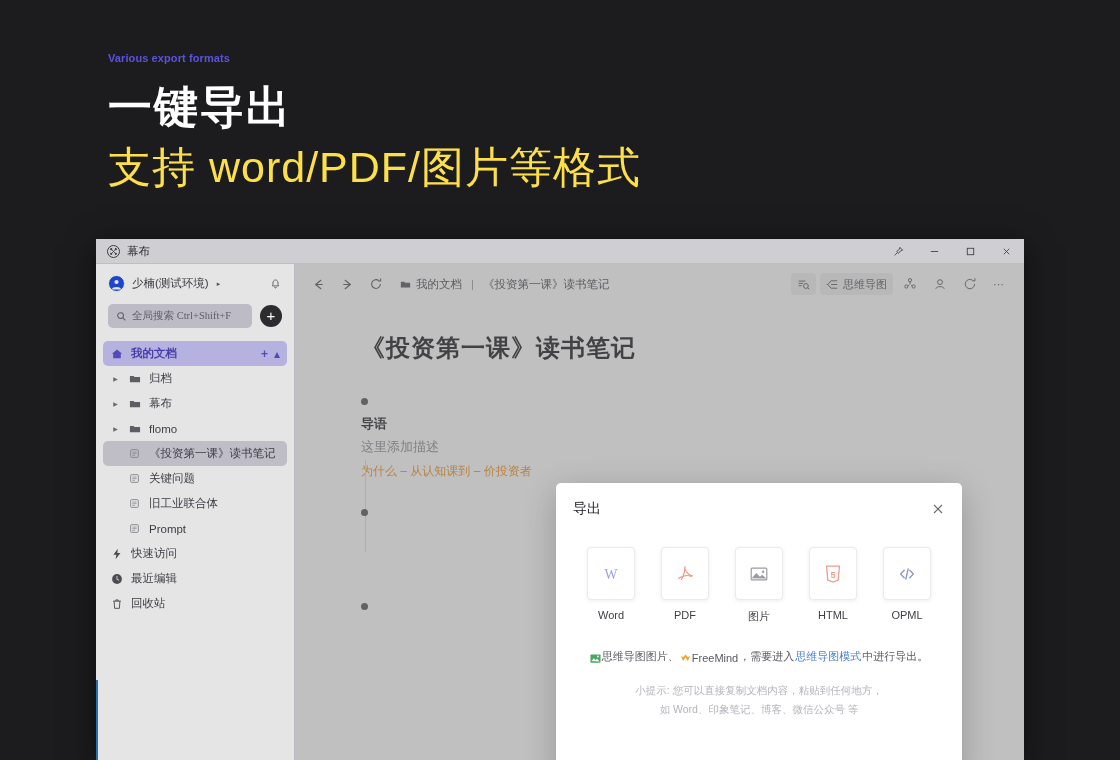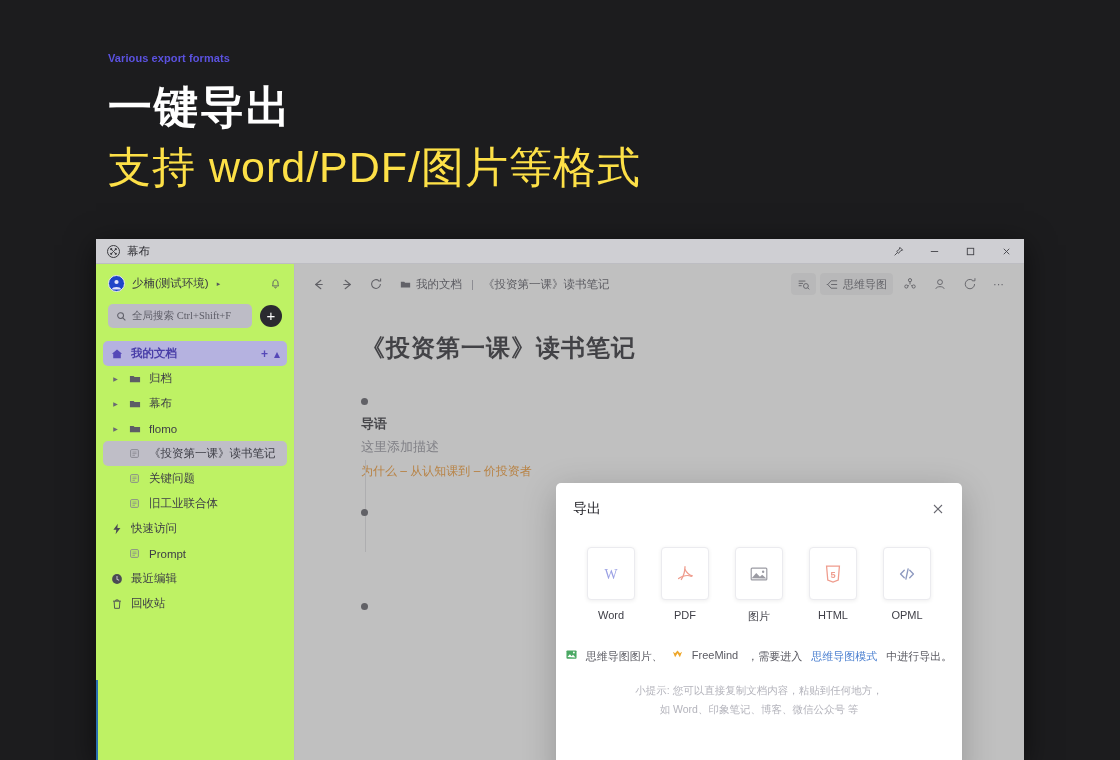--- a/index.html
+++ b/index.html
@@ -57,21 +57,21 @@
     width: 36px; height: 25px; display: flex;
     align-items: center; justify-content: center;
     color: #45454a;
   }
   .win-btn svg { display: block; }
 
   .body-row { display: flex; height: 496px; }
 
   
   .sidebar {
-    width: 199px; background: #bef264;
+    width: 199px; background: #e5e5e5;
     border-right: 1px solid #bcbbc4;
     display: flex; flex-direction: column;
     position: relative;
   }
   .accent-strip {
     position: absolute; left: 0; bottom: 0; width: 2px; height: 80px;
     background: #2a6fb0;
   }
   .user-row {
     display: flex; align-items: center;
@@ -214,22 +214,22 @@
     border: 1px solid #ebebef; border-radius: 4px;
     box-shadow: 0 1px 4px rgba(0,0,0,.07);
     display: flex; align-items: center; justify-content: center;
   }
   .card-tile svg { display: block; }
   .card-label { margin-top: 9px; font-size: 11px; color: #3e3e46; }
 
   .hint-row {
     margin-top: 25px; text-align: center;
     font-size: 11px; color: #5a5a62;
-    display: flex; align-items: flex-start; justify-content: center;
-    gap: 9px; flex-wrap: nowrap;
+    display: flex; align-items: flex-end; justify-content: center;
+    gap: 1px; flex-wrap: nowrap;
   }
   .hint-row svg { display: block; }
   .hint-link { color: #4a7fd0; }
   .tip {
     margin-top: 17px; text-align: center;
     font-size: 10.5px; color: #b4b4bc; line-height: 1.85;
   }
 </style>
 </head>
 <body>
@@ -385,38 +385,38 @@
           <span class="tri empty">▶</span>
           <span class="nav-ico">
             <svg width="11" height="11" viewBox="0 0 12 12" fill="none" stroke="#83838c" stroke-width="1">
               <rect x="1.8" y="1.8" width="8.4" height="8.4" rx="1"></rect>
               <path d="M3.7 4.4 H8.3 M3.7 6.2 H8.3 M3.7 8 H6.5" stroke-width="0.8"></path>
             </svg>
           </span>
           <span class="nav-label">旧工业联合体</span>
         </div>
 
-        <div class="nav-item">
-          <span class="nav-ico">
-            <svg width="12" height="12" viewBox="0 0 13 13" fill="#4b4b54">
-                <path d="M7.4 0.8 L2.6 7.3 H5.8 L5 12.2 L10.2 5.5 H6.9 Z"></path>
-              </svg>
-          </span>
-          <span class="nav-label">快速访问</span>
-        </div>
-
         <div class="nav-item indent1">
           <span class="tri empty">▶</span>
           <span class="nav-ico">
             <svg width="11" height="11" viewBox="0 0 12 12" fill="none" stroke="#83838c" stroke-width="1">
               <rect x="1.8" y="1.8" width="8.4" height="8.4" rx="1"></rect>
               <path d="M3.7 4.4 H8.3 M3.7 6.2 H8.3 M3.7 8 H6.5" stroke-width="0.8"></path>
             </svg>
           </span>
           <span class="nav-label">Prompt</span>
+        </div>
+
+        <div class="nav-item">
+          <span class="nav-ico">
+            <svg width="12" height="12" viewBox="0 0 13 13" fill="#4b4b54">
+                <path d="M7.4 0.8 L2.6 7.3 H5.8 L5 12.2 L10.2 5.5 H6.9 Z"></path>
+              </svg>
+          </span>
+          <span class="nav-label">快速访问</span>
         </div>
 
         <div class="nav-item">
           <span class="nav-ico">
             <svg width="12" height="12" viewBox="0 0 13 13">
               <circle cx="6.5" cy="6.5" r="5.3" fill="#4b4b54"></circle>
               <path d="M6.5 3.3 V6.7 L8.8 8" stroke="#c9c8cf" stroke-width="1.1" fill="none"></path>
             </svg>
           </span>
           <span class="nav-label">最近编辑</span>

